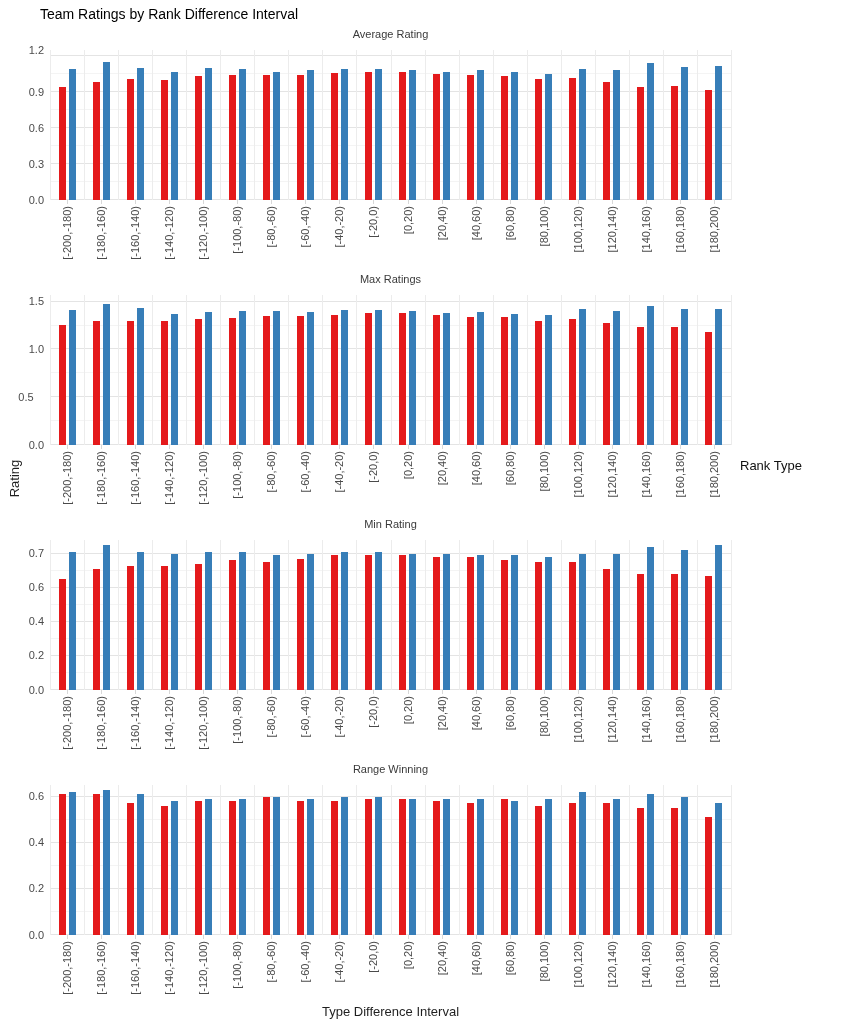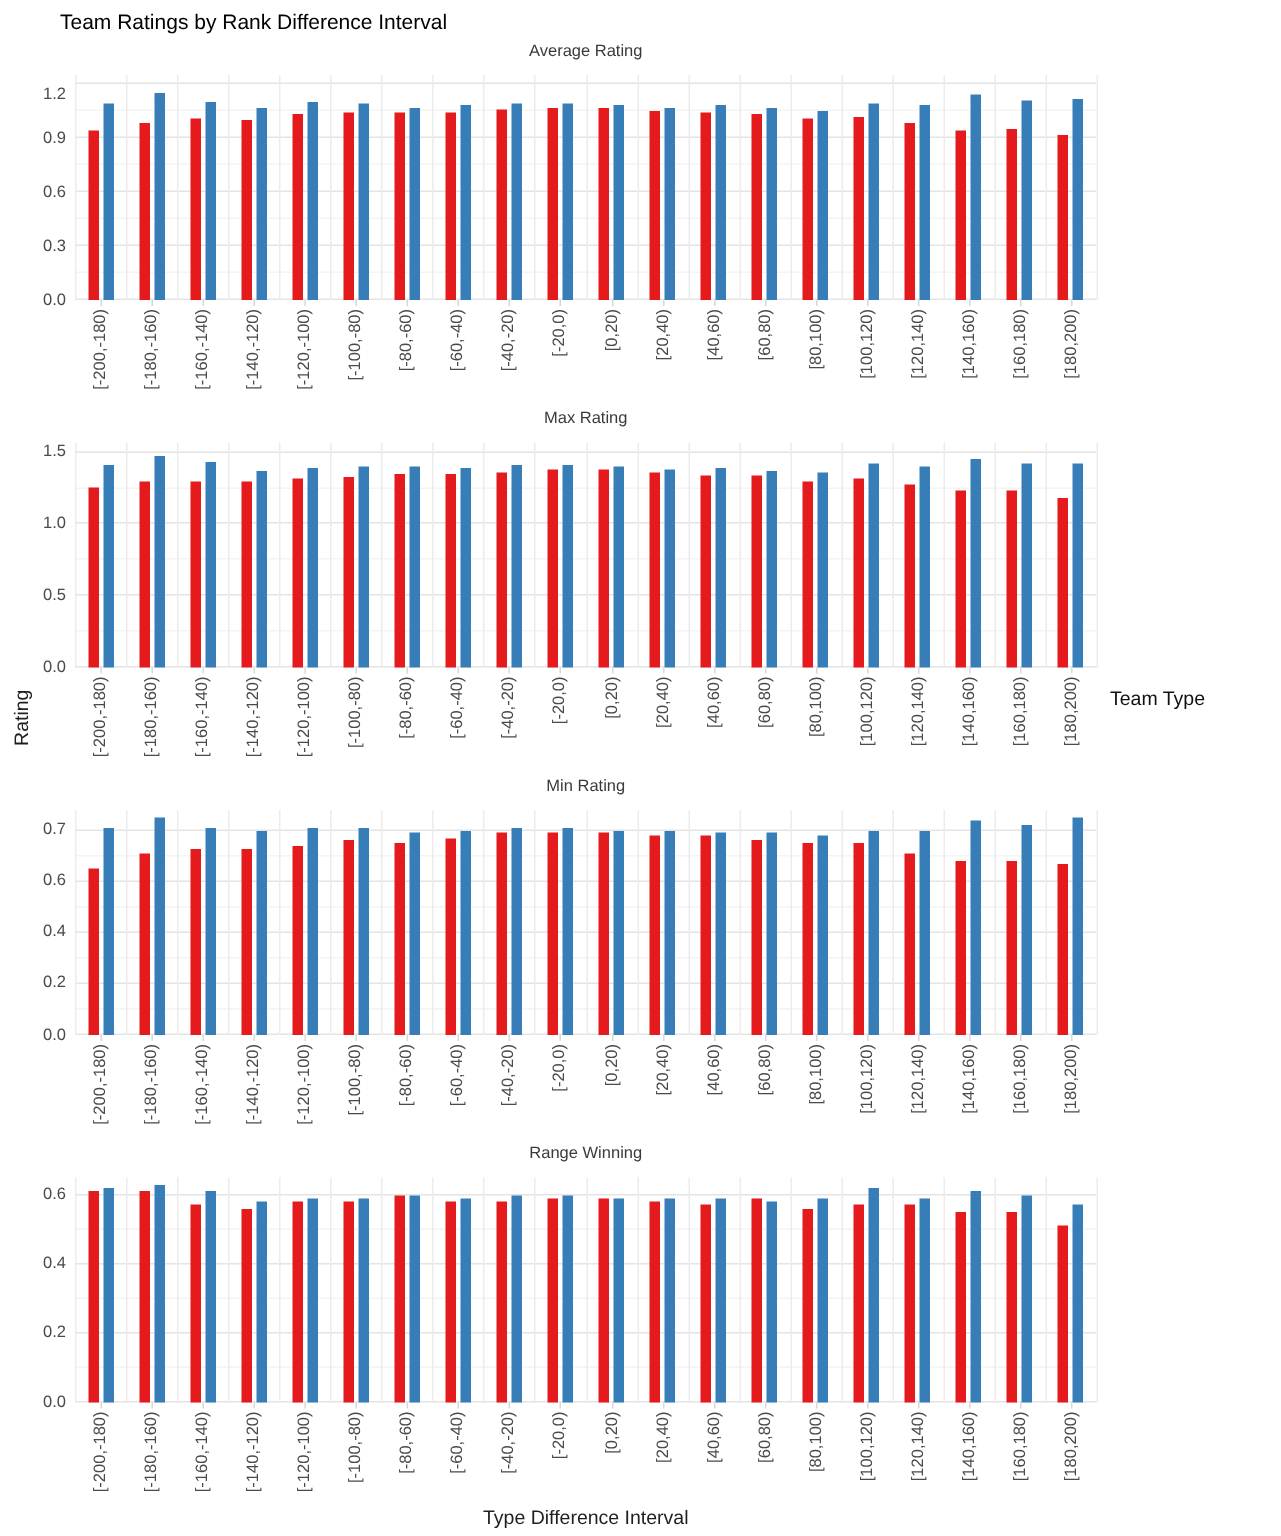--- a/index.html
+++ b/index.html
@@ -110,21 +110,21 @@
           <div class="bar" title="Average Rating [140,160) Winning Team: 1.14" style="left: 597.375px; height: 136.8px; background: rgb(55, 126, 184);"></div>
           <div class="bar" title="Average Rating [160,180) Losing Team: 0.95" style="left: 621.425px; height: 114px; background: rgb(228, 26, 28);"></div>
           <div class="bar" title="Average Rating [160,180) Winning Team: 1.11" style="left: 631.425px; height: 133.2px; background: rgb(55, 126, 184);"></div>
           <div class="bar" title="Average Rating [180,200) Losing Team: 0.92" style="left: 655.475px; height: 110.4px; background: rgb(228, 26, 28);"></div>
           <div class="bar" title="Average Rating [180,200) Winning Team: 1.12" style="left: 665.475px; height: 134.4px; background: rgb(55, 126, 184);"></div>
         </div>
         <div class="ytick" style="left: 8px; top: 165.5px;">0.0</div>
         <div class="ytick" style="left: 8px; top: 129.5px;">0.3</div>
         <div class="ytick" style="left: 8px; top: 93.5px;">0.6</div>
         <div class="ytick" style="left: 8px; top: 57.5px;">0.9</div>
-        <div class="ytick" style="left: 8px; top: 29px;">1.2</div>
+        <div class="ytick" style="left: 8px; top: 16px;">1.2</div>
         <div class="tickmark" style="left: 67.025px; top: 172px;"></div>
         <div class="xtick" style="left: -4.975px; top: 178px;">[-200,-180)</div>
         <div class="tickmark" style="left: 101.075px; top: 172px;"></div>
         <div class="xtick" style="left: 29.075px; top: 178px;">[-180,-160)</div>
         <div class="tickmark" style="left: 135.125px; top: 172px;"></div>
         <div class="xtick" style="left: 63.125px; top: 178px;">[-160,-140)</div>
         <div class="tickmark" style="left: 169.175px; top: 172px;"></div>
         <div class="xtick" style="left: 97.175px; top: 178px;">[-140,-120)</div>
         <div class="tickmark" style="left: 203.225px; top: 172px;"></div>
         <div class="xtick" style="left: 131.225px; top: 178px;">[-120,-100)</div>
@@ -153,21 +153,21 @@
         <div class="tickmark" style="left: 611.825px; top: 172px;"></div>
         <div class="xtick" style="left: 539.825px; top: 178px;">[120,140)</div>
         <div class="tickmark" style="left: 645.875px; top: 172px;"></div>
         <div class="xtick" style="left: 573.875px; top: 178px;">[140,160)</div>
         <div class="tickmark" style="left: 679.925px; top: 172px;"></div>
         <div class="xtick" style="left: 607.925px; top: 178px;">[160,180)</div>
         <div class="tickmark" style="left: 713.975px; top: 172px;"></div>
         <div class="xtick" style="left: 641.975px; top: 178px;">[180,200)</div>
       </div>
       <div class="facet" style="top: 273px; height: 242px;">
-        <div class="strip-title">Max Rating</div>
+        <div class="strip-title">Max Ratings</div>
         <div class="panel">
           <div class="gl-h" style="bottom: 0px;"></div>
           <div class="gl-h minor" style="bottom: 23.8854px;"></div>
           <div class="gl-h" style="bottom: 47.7707px;"></div>
           <div class="gl-h minor" style="bottom: 71.6561px;"></div>
           <div class="gl-h" style="bottom: 95.5414px;"></div>
           <div class="gl-h minor" style="bottom: 119.427px;"></div>
           <div class="gl-h" style="bottom: 143.312px;"></div>
           <div class="gl-v" style="left: 0px;"></div>
           <div class="gl-v" style="left: 34.05px;"></div>
@@ -225,21 +225,21 @@
           <div class="bar" title="Max Rating [120,140) Losing Team: 1.28" style="left: 553.325px; height: 122.293px; background: rgb(228, 26, 28);"></div>
           <div class="bar" title="Max Rating [120,140) Winning Team: 1.4" style="left: 563.325px; height: 133.758px; background: rgb(55, 126, 184);"></div>
           <div class="bar" title="Max Rating [140,160) Losing Team: 1.23" style="left: 587.375px; height: 117.516px; background: rgb(228, 26, 28);"></div>
           <div class="bar" title="Max Rating [140,160) Winning Team: 1.45" style="left: 597.375px; height: 138.535px; background: rgb(55, 126, 184);"></div>
           <div class="bar" title="Max Rating [160,180) Losing Team: 1.24" style="left: 621.425px; height: 118.471px; background: rgb(228, 26, 28);"></div>
           <div class="bar" title="Max Rating [160,180) Winning Team: 1.42" style="left: 631.425px; height: 135.669px; background: rgb(55, 126, 184);"></div>
           <div class="bar" title="Max Rating [180,200) Losing Team: 1.18" style="left: 655.475px; height: 112.739px; background: rgb(228, 26, 28);"></div>
           <div class="bar" title="Max Rating [180,200) Winning Team: 1.42" style="left: 665.475px; height: 135.669px; background: rgb(55, 126, 184);"></div>
         </div>
         <div class="ytick" style="left: 8px; top: 165.5px;">0.0</div>
-        <div class="ytick" style="left: 8px; top: 117.729px;">0.5</div>
+        <div class="ytick" style="left: 8px; top: 117.729px; text-align: center;">0.5</div>
         <div class="ytick" style="left: 8px; top: 69.9586px;">1.0</div>
         <div class="ytick" style="left: 8px; top: 22.1879px;">1.5</div>
         <div class="tickmark" style="left: 67.025px; top: 172px;"></div>
         <div class="xtick" style="left: -4.975px; top: 178px;">[-200,-180)</div>
         <div class="tickmark" style="left: 101.075px; top: 172px;"></div>
         <div class="xtick" style="left: 29.075px; top: 178px;">[-180,-160)</div>
         <div class="tickmark" style="left: 135.125px; top: 172px;"></div>
         <div class="xtick" style="left: 63.125px; top: 178px;">[-160,-140)</div>
         <div class="tickmark" style="left: 169.175px; top: 172px;"></div>
         <div class="xtick" style="left: 97.175px; top: 178px;">[-140,-120)</div>
@@ -509,15 +509,15 @@
         <div class="tickmark" style="left: 645.875px; top: 172px;"></div>
         <div class="xtick" style="left: 573.875px; top: 178px;">[140,160)</div>
         <div class="tickmark" style="left: 679.925px; top: 172px;"></div>
         <div class="xtick" style="left: 607.925px; top: 178px;">[160,180)</div>
         <div class="tickmark" style="left: 713.975px; top: 172px;"></div>
         <div class="xtick" style="left: 641.975px; top: 178px;">[180,200)</div>
       </div>
     </div>
   <div class="x-axis-title">Type Difference Interval</div>
   <div class="legend">
-    <div class="legend-title">Team Type</div>
+    <div class="legend-title">Rank Type</div>
   </div>
 </div>
 
 </body></html>

